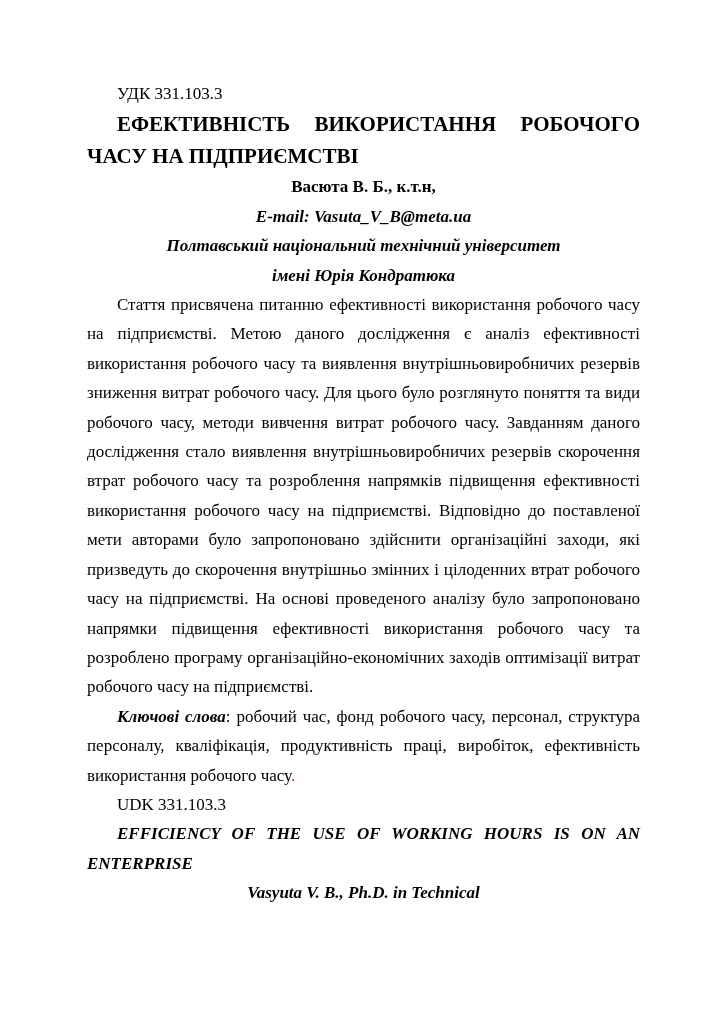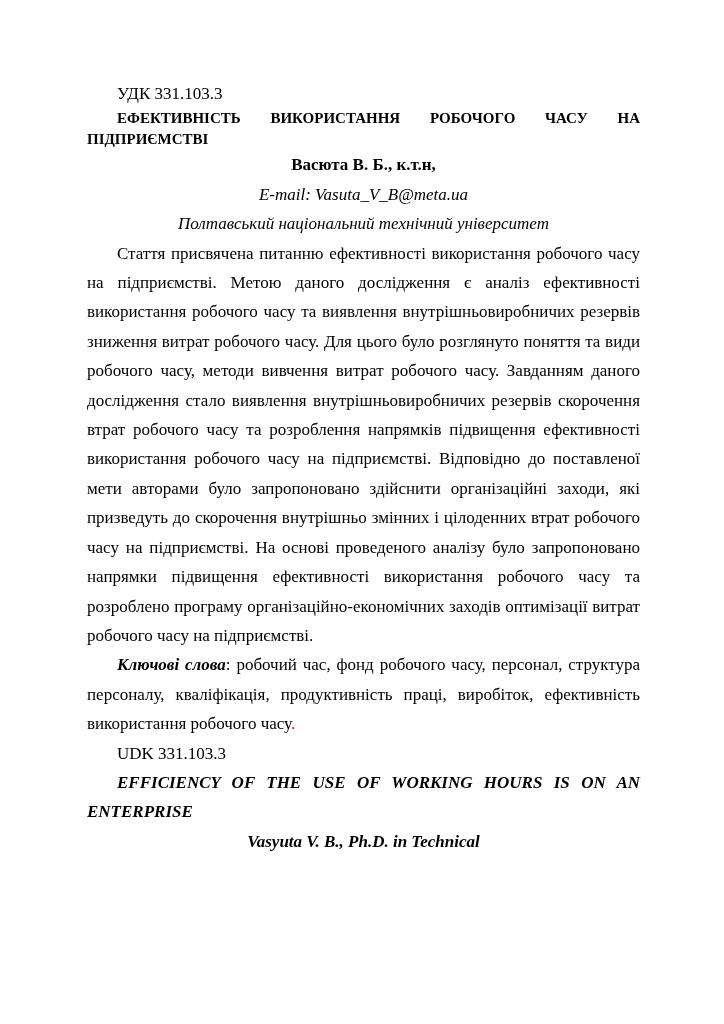--- a/index.html
+++ b/index.html
@@ -14,26 +14,26 @@
     font-size: 17px;
     line-height: 29.4px;
     padding: 79px 84px 0 87px;
     overflow: hidden;
   }
   .page p { margin: 0; }
   .indent { text-indent: 30px; }
   .justify { text-align: justify; }
   .right { text-align: center; }
   .bold { font-weight: bold; }
-  .italic { font-style: italic; }
+  .italic { font-style: italic; font-weight: bold; }
   .bold-italic { font-weight: bold; font-style: italic; margin-top: 36px; }
   .title-ua {
     font-weight: bold;
-    font-size: 15px;
-    line-height: 21px;
+    font-size: 21px;
+    line-height: 32px;
     text-align: justify;
     text-indent: 30px;
   }
   .title-en {
     font-weight: bold;
     font-style: italic;
     text-align: justify;
     text-indent: 30px;
   }
   .red-period { color: #ff0000; }
@@ -47,20 +47,21 @@
 
   <p class="title-ua">ЕФЕКТИВНІСТЬ ВИКОРИСТАННЯ РОБОЧОГО ЧАСУ НА ПІДПРИЄМСТВІ</p>
 
   <p class="right bold">Васюта В. Б., к.т.н,</p>
 
 
   <p class="right italic">E-mail: Vasuta_V_B@meta.ua</p>
 
   <p class="right italic">Полтавський національний технічний університет</p>
 
+  <p class="right italic">імені Юрія Кондратюка</p>
 
   <p class="indent justify">Стаття присвячена питанню ефективності використання робочого часу на підприємстві. Метою даного дослідження є аналіз ефективності використання робочого часу та виявлення внутрішньовиробничих резервів зниження витрат робочого часу. Для цього було розглянуто поняття та види робочого часу, методи вивчення витрат робочого часу. Завданням даного дослідження стало виявлення внутрішньовиробничих резервів скорочення втрат робочого часу та розроблення напрямків підвищення ефективності використання робочого часу на підприємстві. Відповідно до поставленої мети авторами було запропоновано здійснити організаційні заходи, які призведуть до скорочення внутрішньо змінних і цілоденних втрат робочого часу на підприємстві. На основі проведеного аналізу було запропоновано напрямки підвищення ефективності використання робочого часу та розроблено програму організаційно-економічних заходів оптимізації витрат робочого часу на підприємстві.</p>
 
   <p class="indent justify"><span class="bold-italic">Ключові слова</span><span>: робочий час, фонд робочого часу, персонал, структура персоналу, кваліфікація, продуктивність праці, виробіток, ефективність використання робочого часу</span><span class="red-period">.</span></p>
 
   <p class="indent">UDK 331.103.3</p>
 
   <p class="title-en">EFFICIENCY OF THE USE OF WORKING HOURS IS ON AN ENTERPRISE</p>
 
   <p class="right bold-italic">Vasyuta V. B., Ph.D. in Technical</p>

